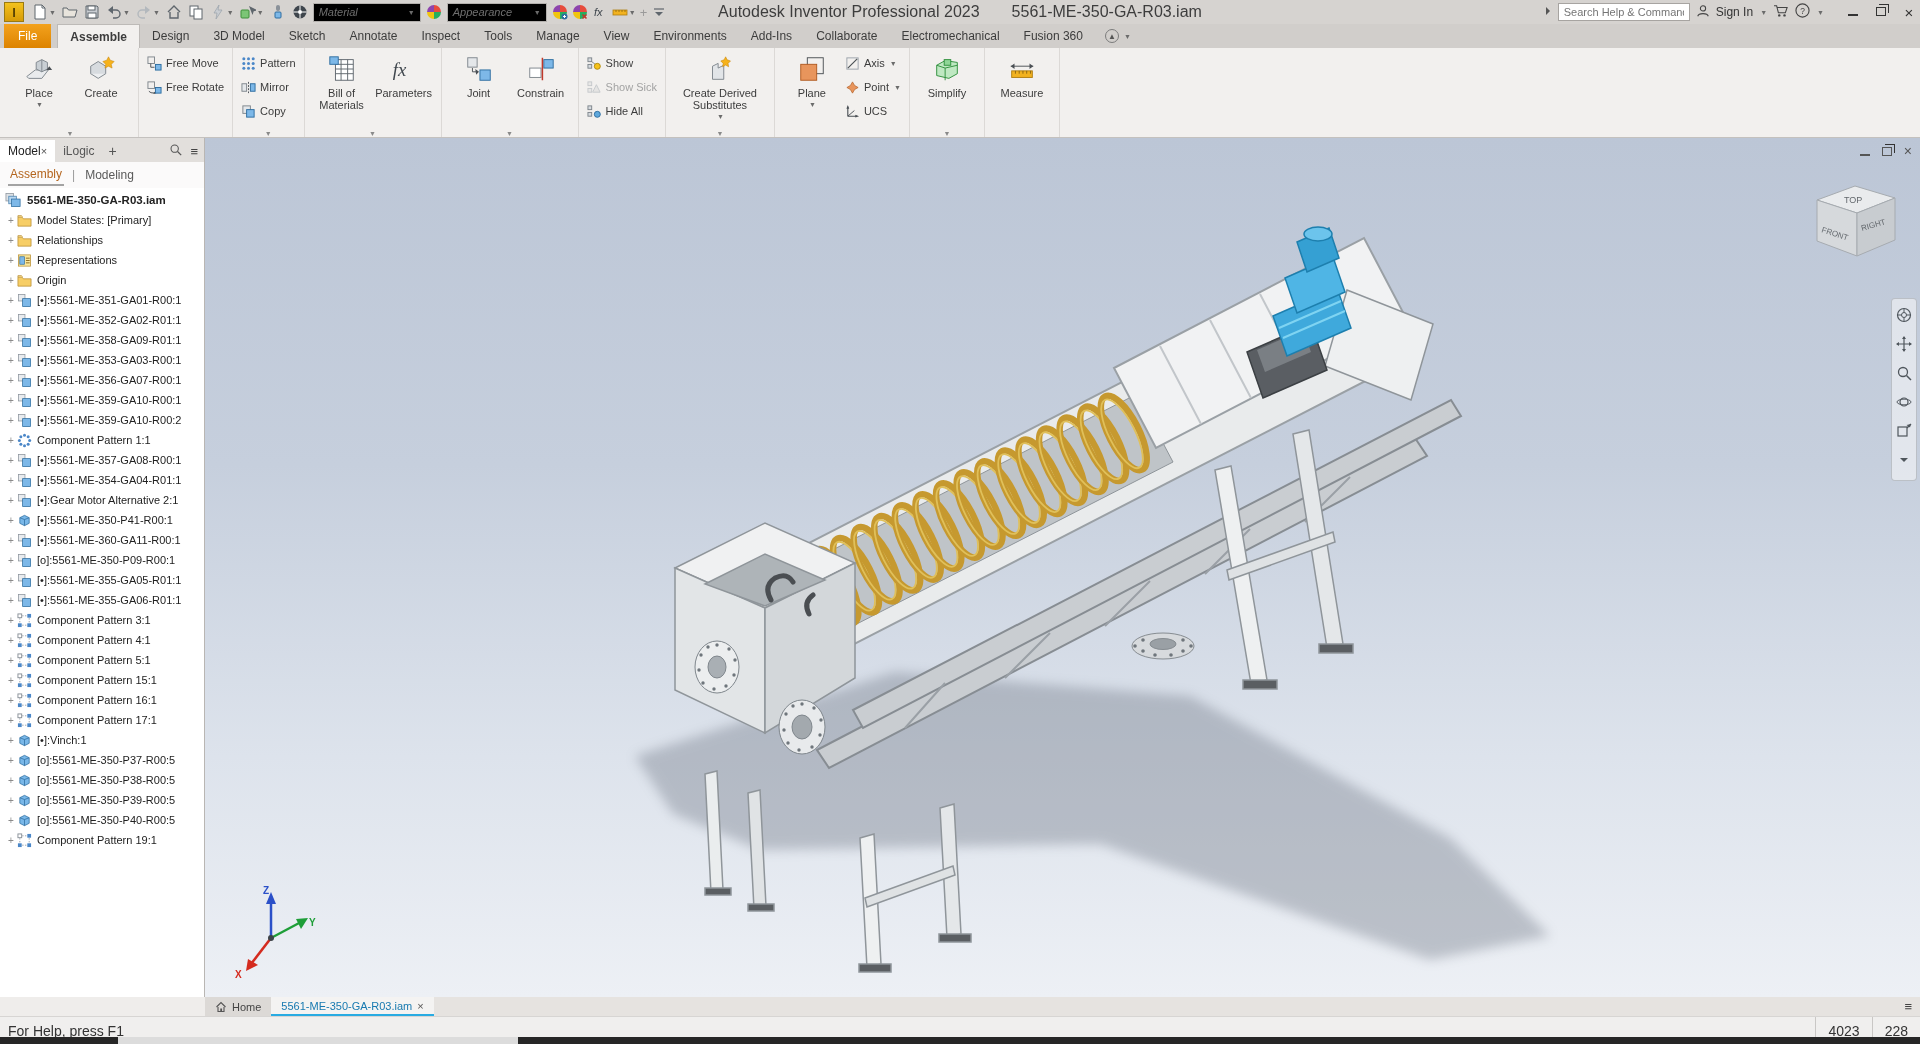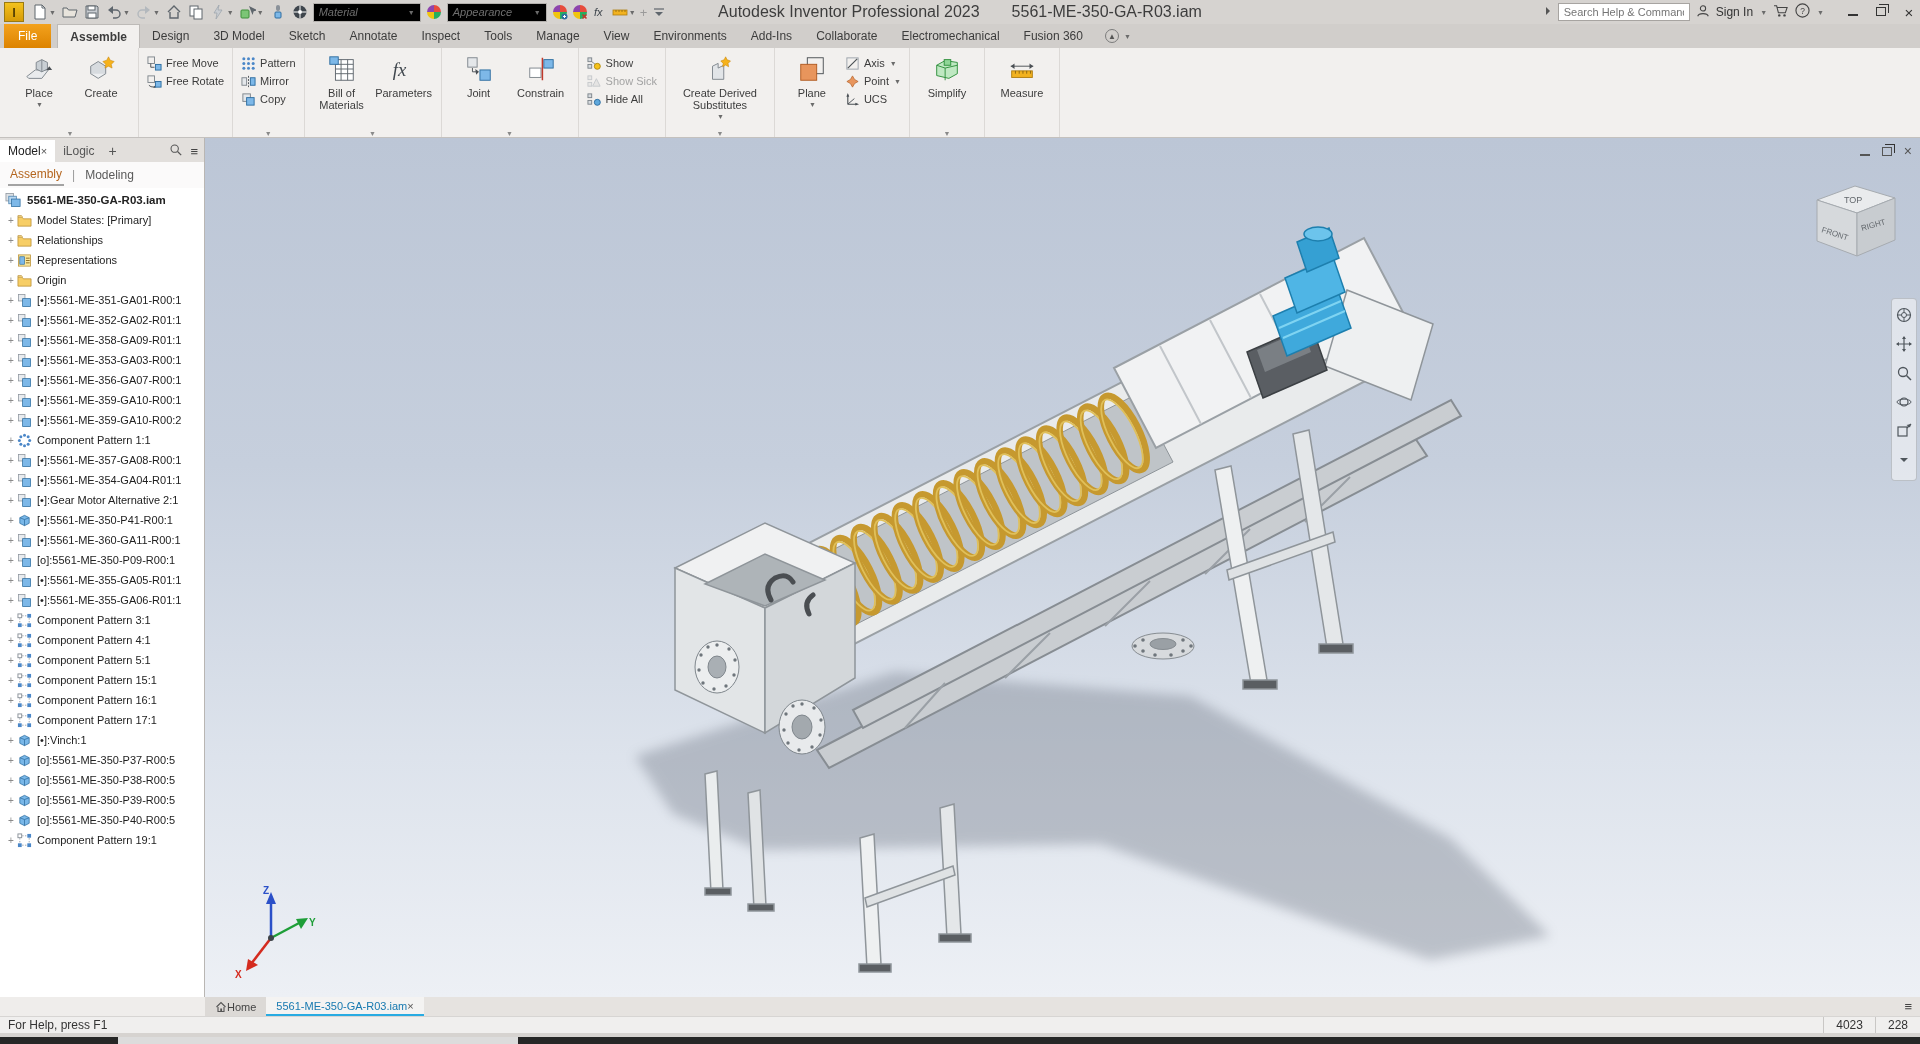--- a/index.html
+++ b/index.html
@@ -31,21 +31,21 @@
   .ribbon-collapse { display:flex; align-items:center; gap:4px; margin-left:10px; color:#5c5c5c; }
   .collapse-circle { width:14px; height:14px; border:1px solid #7c7c7c; border-radius:50%; font-size:8px; display:flex; align-items:center; justify-content:center; color:#555; }
 
   
   .ribbon-body { position:absolute; top:48px; left:0; right:0; height:90px; background:#f2f0ee; border-bottom:1px solid #c4c1be; display:flex; align-items:stretch; padding-left:2px; }
   .rpanel { position:relative; display:flex; align-items:flex-start; gap:4px; padding:4px 8px 10px; border-right:1px solid #dcd9d6; }
   .rpanel .flyout { position:absolute; bottom:0; left:50%; transform:translateX(-50%); font-size:7px; color:#8a8a8a; }
   .btn-large { display:flex; flex-direction:column; align-items:center; width:58px; padding:2px 1px; font-size:11px; color:#3c3c3c; text-align:center; line-height:12px; }
   .btn-large svg { width:30px; height:30px; margin-bottom:3px; }
   .btn-large .blabel { display:block; }
-  .small-col { display:flex; flex-direction:column; justify-content:flex-start; gap:0; padding-top:2px; }
+  .small-col { display:flex; flex-direction:column; justify-content:flex-start; gap:6px; padding-top:2px; }
   .btn-small { display:flex; align-items:center; gap:4px; font-size:11px; color:#3c3c3c; height:18px; white-space:nowrap; }
   .btn-small svg { width:15px; height:15px; }
   .btn-small.disabled { color:#a3a3a3; }
   .btn-small.disabled svg { opacity:.5; }
 
   
   .main { position:absolute; top:138px; left:0; right:0; height:859px; }
 
   
   .browser { position:absolute; left:0; top:0; width:205px; height:859px; background:#fff; border-right:1px solid #b9b6b3; display:flex; flex-direction:column; }
@@ -73,29 +73,29 @@
   
   .canvas { position:absolute; left:205px; top:0; width:1715px; height:859px; background:linear-gradient(180deg,#bcc6d6 0%,#c6cfdd 38%,#dde3ec 72%,#edf0f5 100%); }
   .canvas svg.scene { position:absolute; left:0; top:0; }
   .doc-win-controls { position:absolute; top:4px; right:8px; display:flex; gap:12px; align-items:center; color:#555; z-index:5; }
   .navbar { position:absolute; right:3px; top:160px; width:26px; background:rgba(250,250,250,.55); border:1px solid rgba(160,165,172,.6); border-radius:4px; display:flex; flex-direction:column; align-items:center; gap:9px; padding:8px 0; z-index:4; }
   .navbar svg { width:16px; height:16px; }
 
   
   .doc-tab-filler { position:absolute; top:997px; left:0; width:205px; height:19px; background:#efedeb; }
   .doc-tabbar { position:absolute; top:997px; left:205px; right:0; height:19px; background:#e6e3e0; display:flex; align-items:stretch; font-size:11px; color:#444; }
-  .dtab { display:flex; align-items:center; padding:2px 10px; }
+  .dtab { display:flex; align-items:center; gap:5px; padding:2px 10px; }
   .dtab.home { background:#dcd9d6; }
   .dtab.home svg { width:12px; height:12px; }
   .dtab.active { background:#f4f3f2; color:#1779b0; border-bottom:2px solid #29abe2; }
   .dtab.active .x { color:#555; font-size:11px; }
   .dtabbar-right { margin-left:auto; display:flex; align-items:center; padding-right:8px; color:#444; font-size:13px; }
 
   
-  .statusbar { position:absolute; top:1016px; left:0; right:0; height:17px; background:#f0efee; border-top:1px solid #d7d5d3; font-size:12px; color:#333; display:flex; align-items:center; }
+  .statusbar { position:absolute; top:1016px; left:0; right:0; height:29px; background:#f0efee; border-top:1px solid #d7d5d3; font-size:14px; color:#333; display:flex; align-items:center; }
   .status-left { padding-left:8px; }
   .status-right { margin-left:auto; display:flex; height:100%; align-items:center; }
   .status-cell { border-left:1px solid #c9c7c5; padding:0 12px; height:100%; display:flex; align-items:center; color:#333; }
 
   
   .bottomstrip { position:absolute; top:1037px; left:0; right:0; height:7px; background:#262626; }
   .bottomstrip .seg-light { position:absolute; left:118px; width:400px; top:0; height:7px; background:#dcdcdc; }
 </style>
 </head>
 <body>

